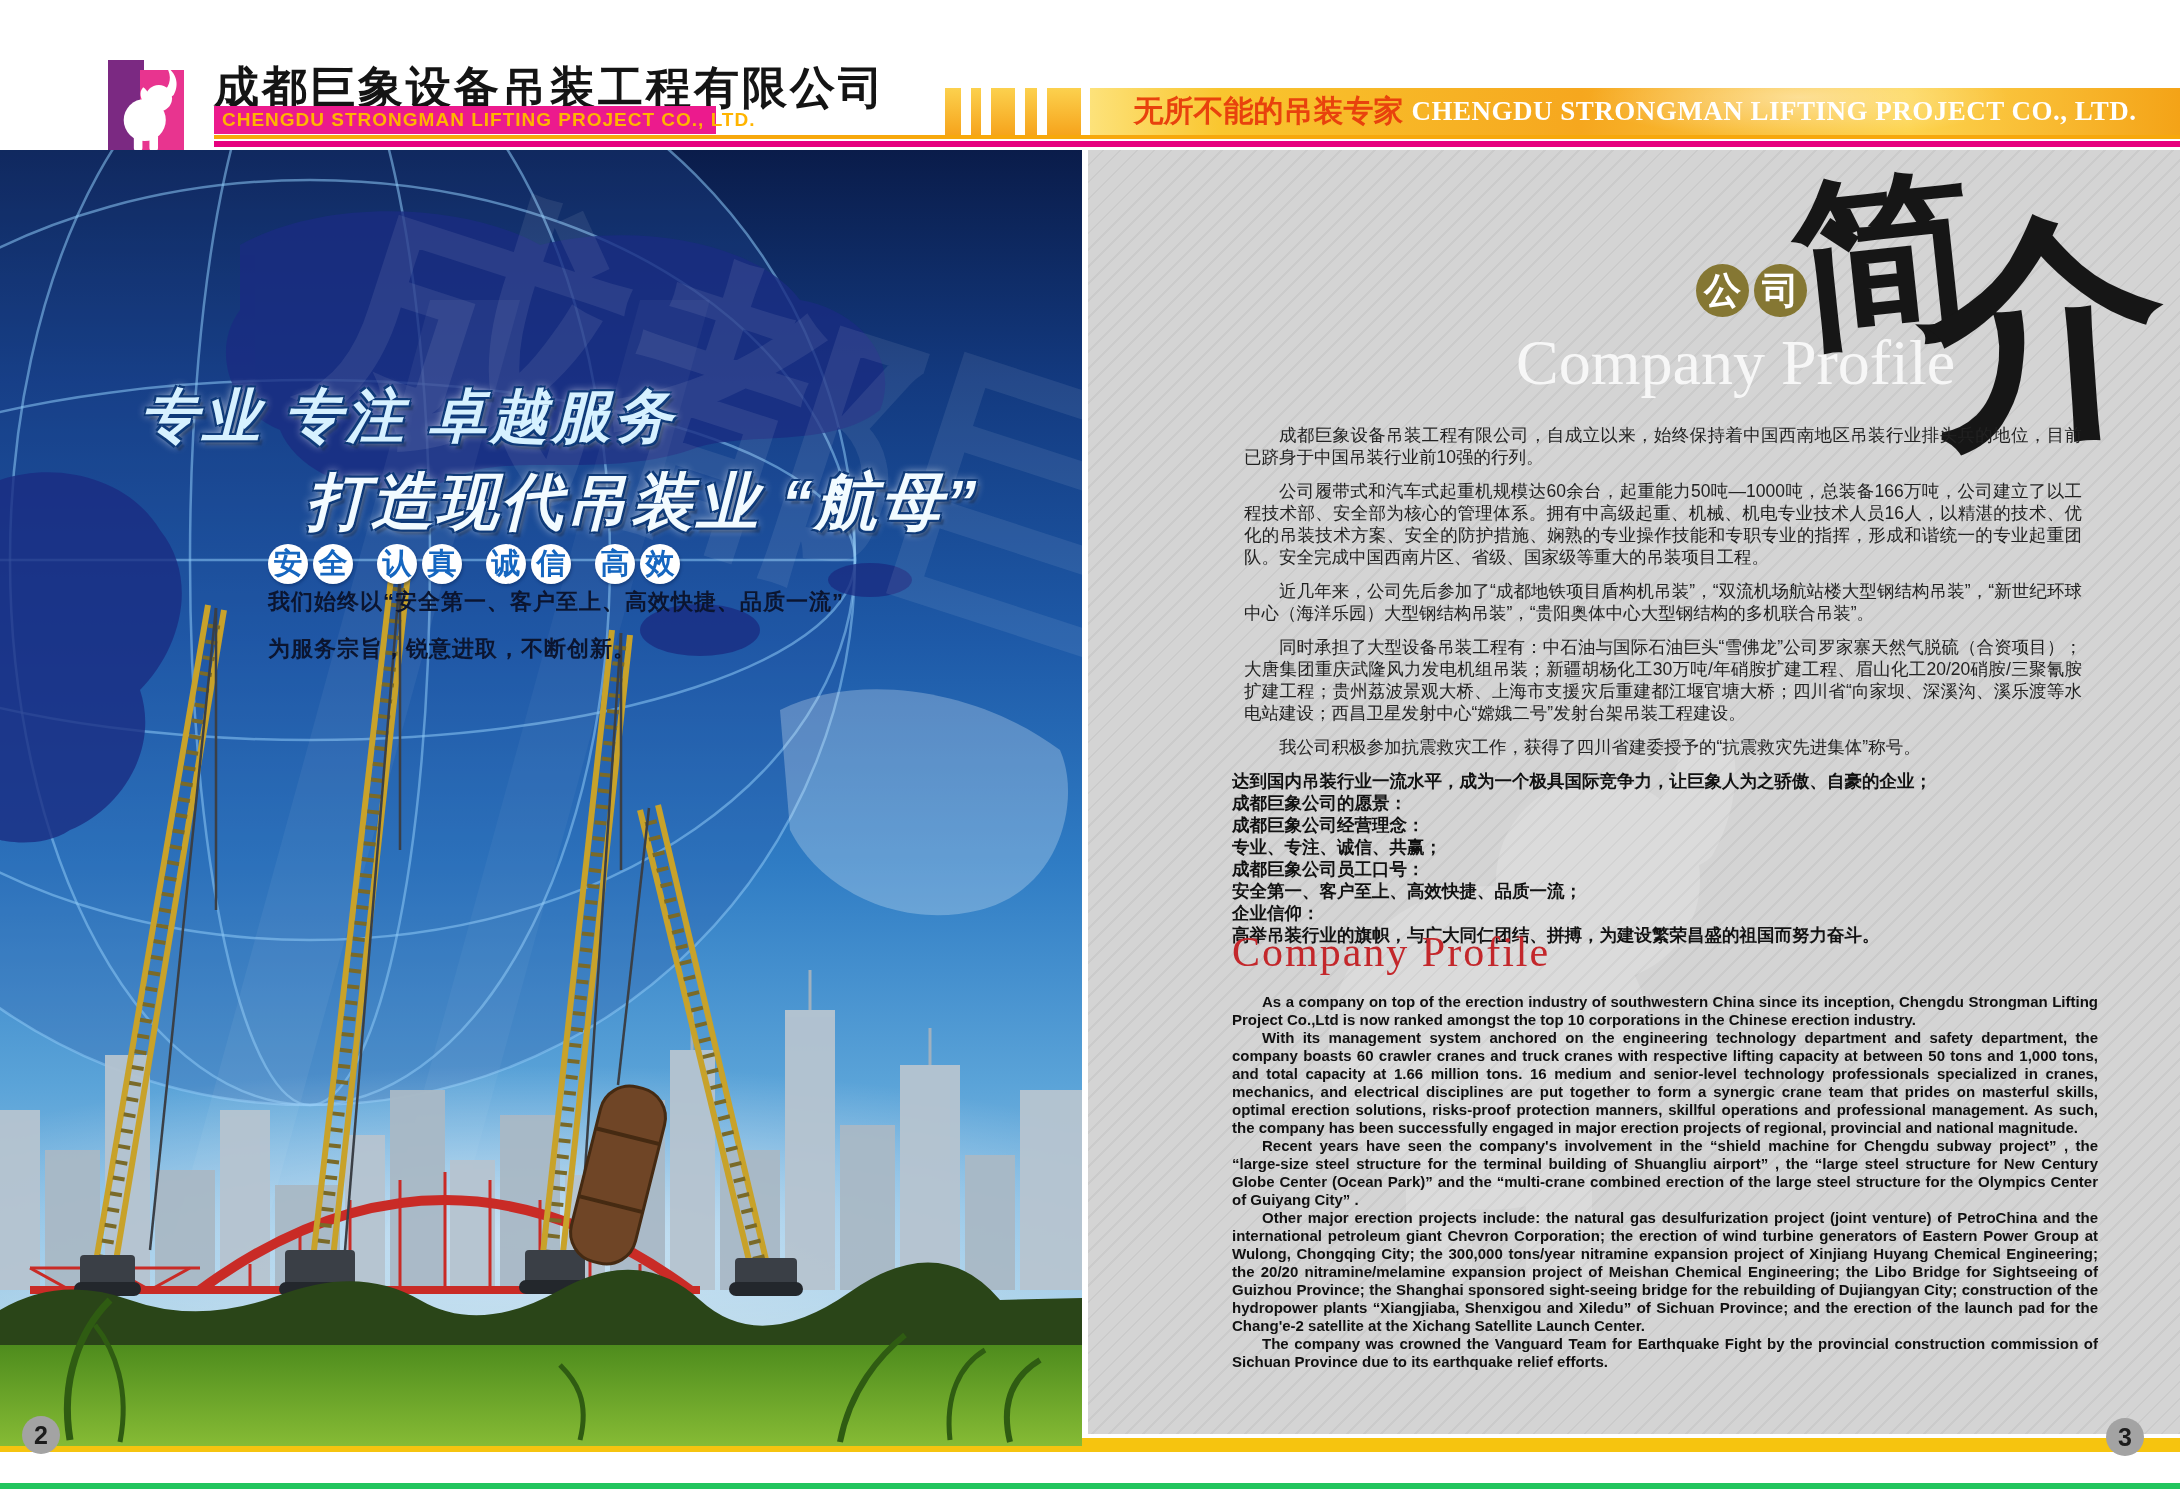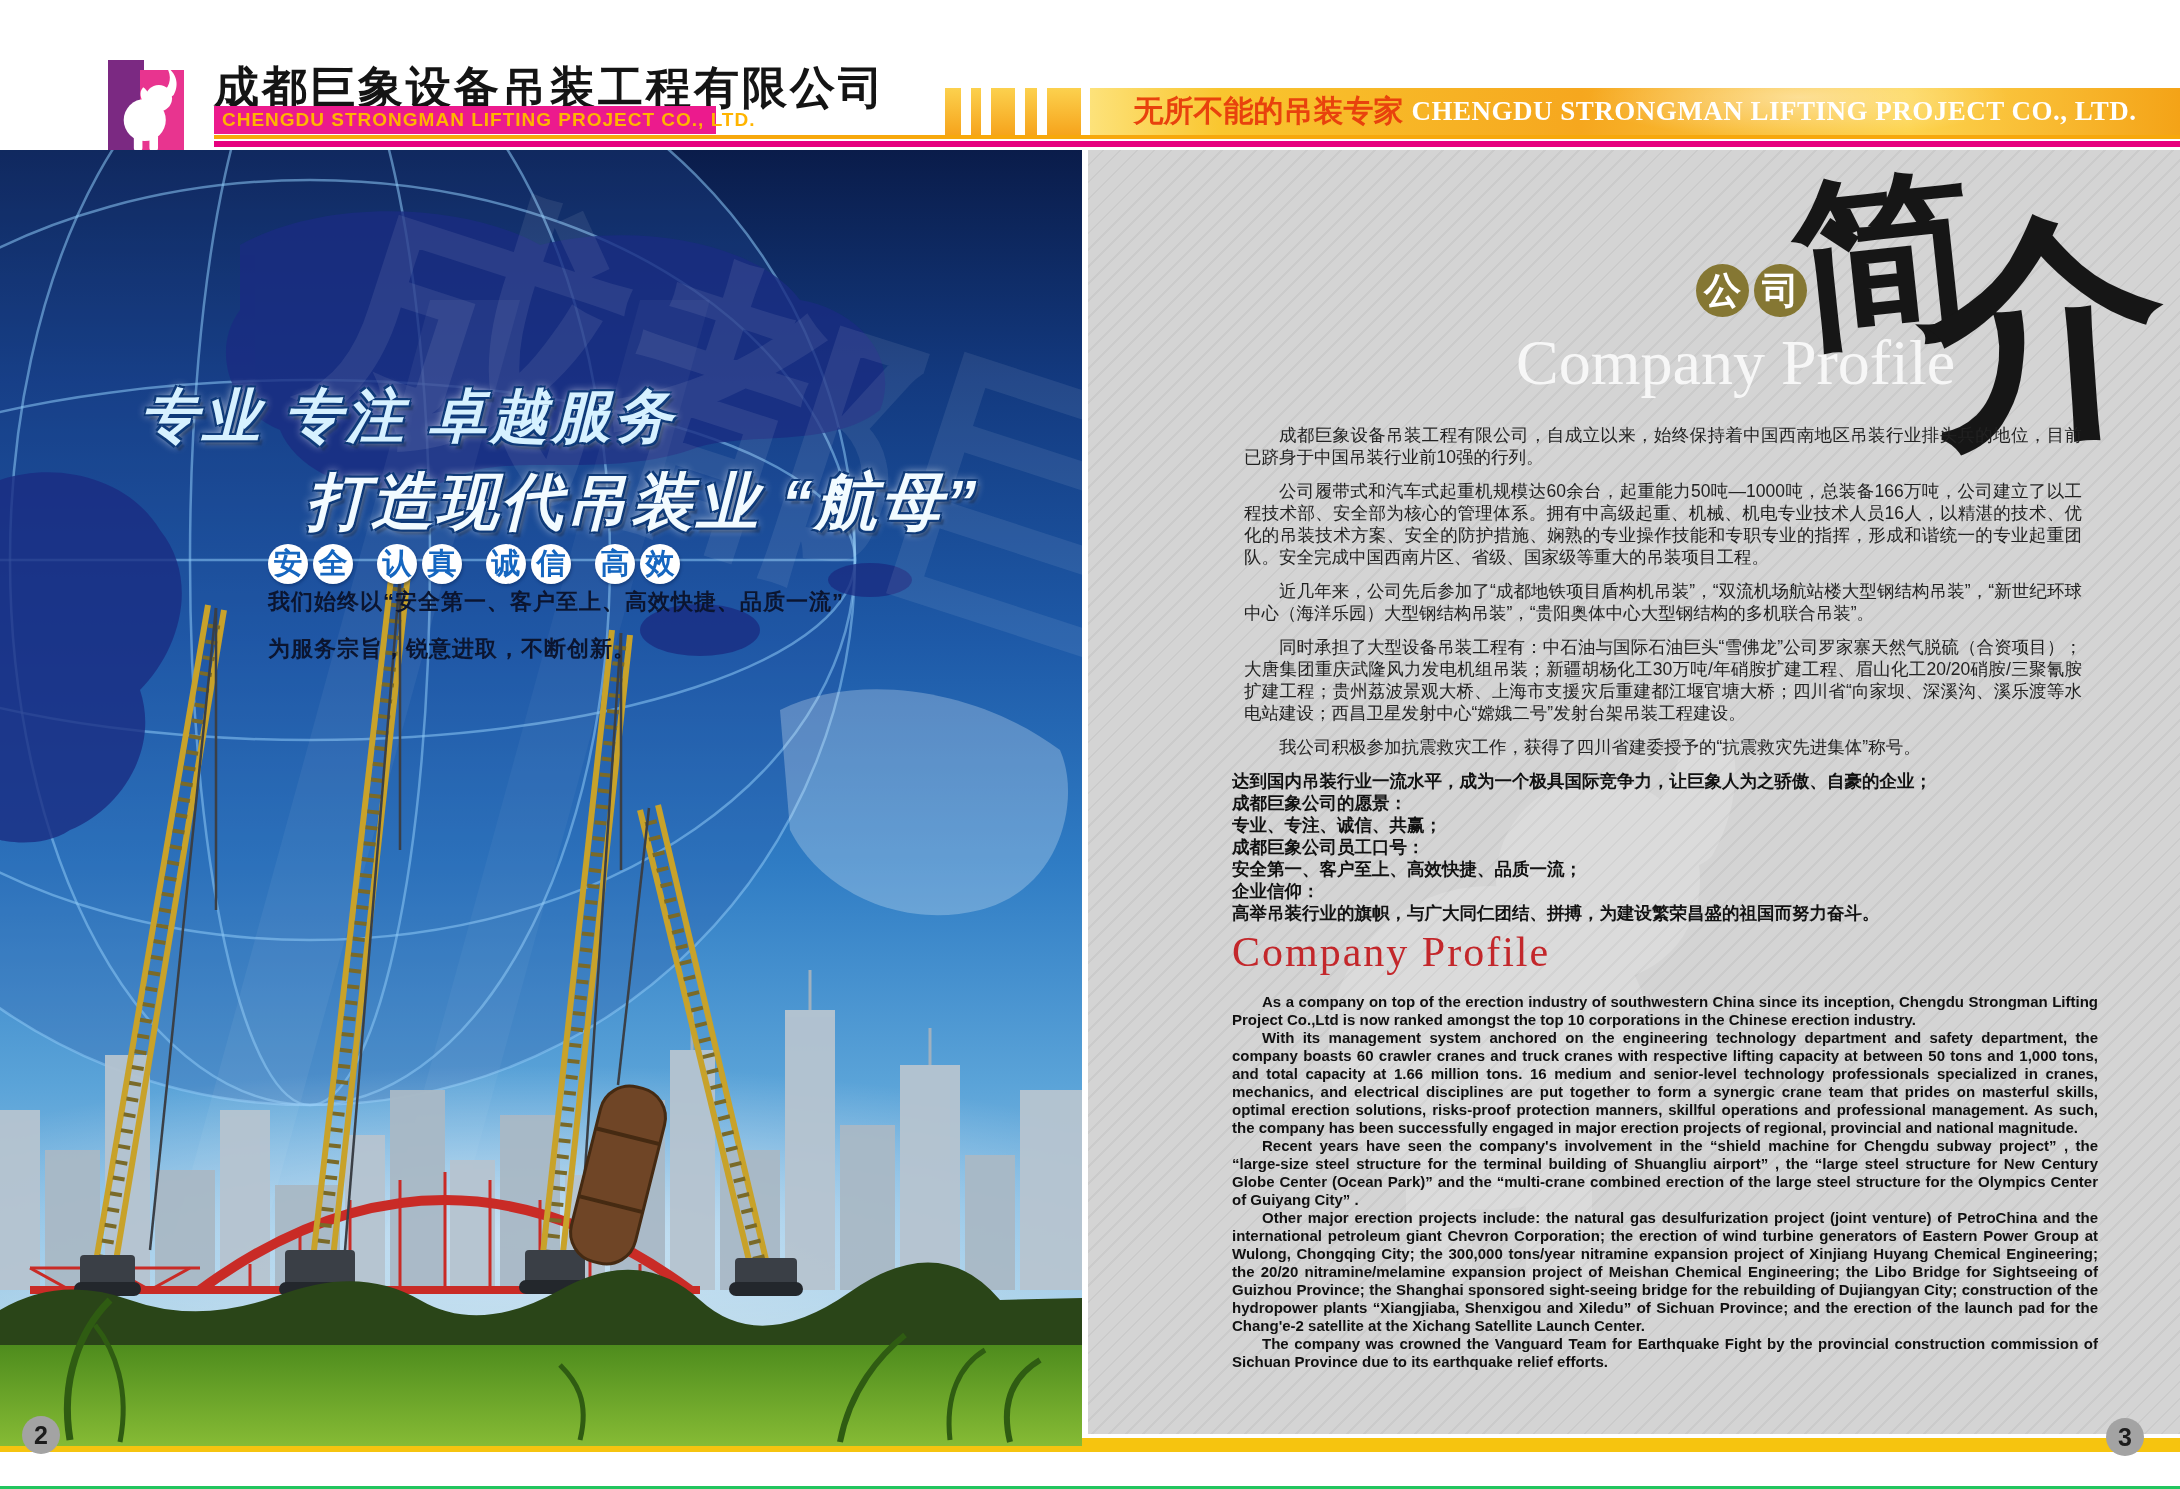--- a/index.html
+++ b/index.html
@@ -1,17 +1,17 @@
 <!DOCTYPE html>
 <html><head>
 <meta charset="utf-8">
 <style>
   html,body{margin:0;padding:0;background:#ffffff;}
   #page{position:relative;width:2180px;height:1489px;background:#ffffff;overflow:hidden;
-        font-family:"Liberation Sans",sans-serif;border-bottom:3px solid #22c55e;box-sizing:border-box;}
+        font-family:"Liberation Sans",sans-serif;border-bottom:6px solid #22c55e;box-sizing:border-box;}
 
   
   .logo-purple{position:absolute;left:108px;top:60px;width:36px;height:92px;background:#7b2982;}
   .logo-pink{position:absolute;left:140px;top:70px;width:44px;height:80px;background:#e8348f;}
   .logo-elephant{position:absolute;left:112px;top:58px;width:78px;height:96px;}
   .company-name-cn{position:absolute;left:214px;top:58px;font-size:45px;font-weight:bold;color:#141414;
         letter-spacing:3px;white-space:nowrap;}
   .company-name-bar{position:absolute;left:214px;top:106px;width:502px;height:28px;background:#ec1a8d;
         color:#ffb400;font-weight:bold;font-size:19px;line-height:28px;padding-left:8px;letter-spacing:1px;
         white-space:nowrap;box-sizing:border-box;}
@@ -289,20 +289,21 @@
     <div class="title-sub-en">Company Profile</div>
 
     <div class="cn-col">
       <p>成都巨象设备吊装工程有限公司，自成立以来，始终保持着中国西南地区吊装行业排头兵的地位，目前已跻身于中国吊装行业前10强的行列。</p>
       <p>公司履带式和汽车式起重机规模达60余台，起重能力50吨—1000吨，总装备166万吨，公司建立了以工程技术部、安全部为核心的管理体系。拥有中高级起重、机械、机电专业技术人员16人，以精湛的技术、优化的吊装技术方案、安全的防护措施、娴熟的专业操作技能和专职专业的指挥，形成和谐统一的专业起重团队。安全完成中国西南片区、省级、国家级等重大的吊装项目工程。</p>
       <p>近几年来，公司先后参加了“成都地铁项目盾构机吊装”，“双流机场航站楼大型钢结构吊装”，“新世纪环球中心（海洋乐园）大型钢结构吊装”，“贵阳奥体中心大型钢结构的多机联合吊装”。</p>
       <p>同时承担了大型设备吊装工程有：中石油与国际石油巨头“雪佛龙”公司罗家寨天然气脱硫（合资项目）；大唐集团重庆武隆风力发电机组吊装；新疆胡杨化工30万吨/年硝胺扩建工程、眉山化工20/20硝胺/三聚氰胺扩建工程；贵州荔波景观大桥、上海市支援灾后重建都江堰官塘大桥；四川省“向家坝、深溪沟、溪乐渡等水电站建设；西昌卫星发射中心“嫦娥二号”发射台架吊装工程建设。</p>
       <p>我公司积极参加抗震救灾工作，获得了四川省建委授予的“抗震救灾先进集体”称号。</p>
       <div class="creed-line">达到国内吊装行业一流水平，成为一个极具国际竞争力，让巨象人为之骄傲、自豪的企业；</div>
       <div class="creed-line">成都巨象公司的愿景：</div>
+      <div class="creed-line">成都巨象公司经营理念：</div>
       <div class="creed-line">专业、专注、诚信、共赢；</div>
       <div class="creed-line">成都巨象公司员工口号：</div>
       <div class="creed-line">安全第一、客户至上、高效快捷、品质一流；</div>
       <div class="creed-line">企业信仰：</div>
       <div class="creed-line">高举吊装行业的旗帜，与广大同仁团结、拼搏，为建设繁荣昌盛的祖国而努力奋斗。</div>
     </div>
 
     <div class="en-heading">Company Profile</div>
     <div class="en-col">
       <p>As a company on top of the erection industry of southwestern China since its inception, Chengdu Strongman Lifting Project Co.,Ltd  is now ranked amongst the top 10 corporations in the Chinese erection industry.</p>

